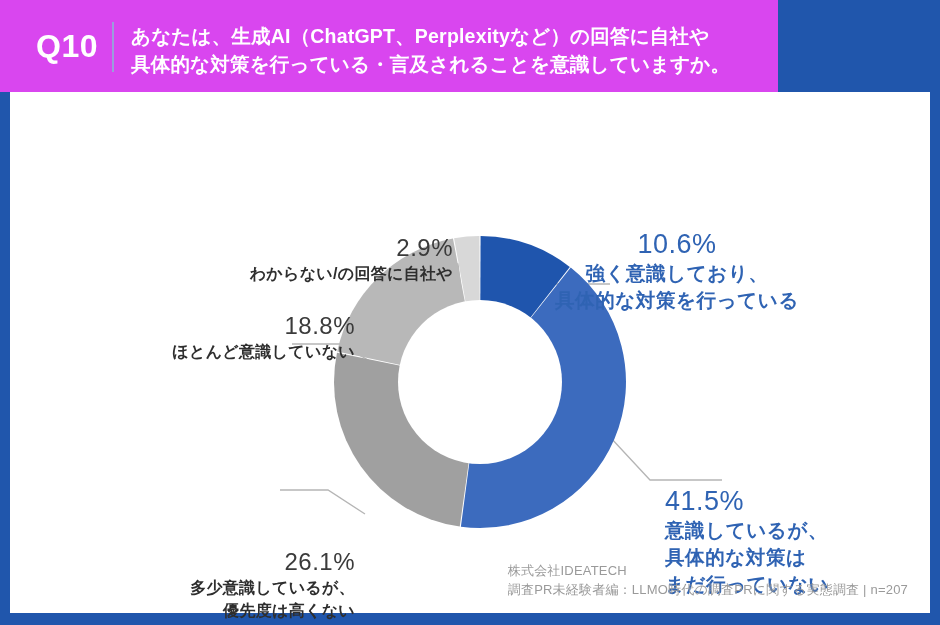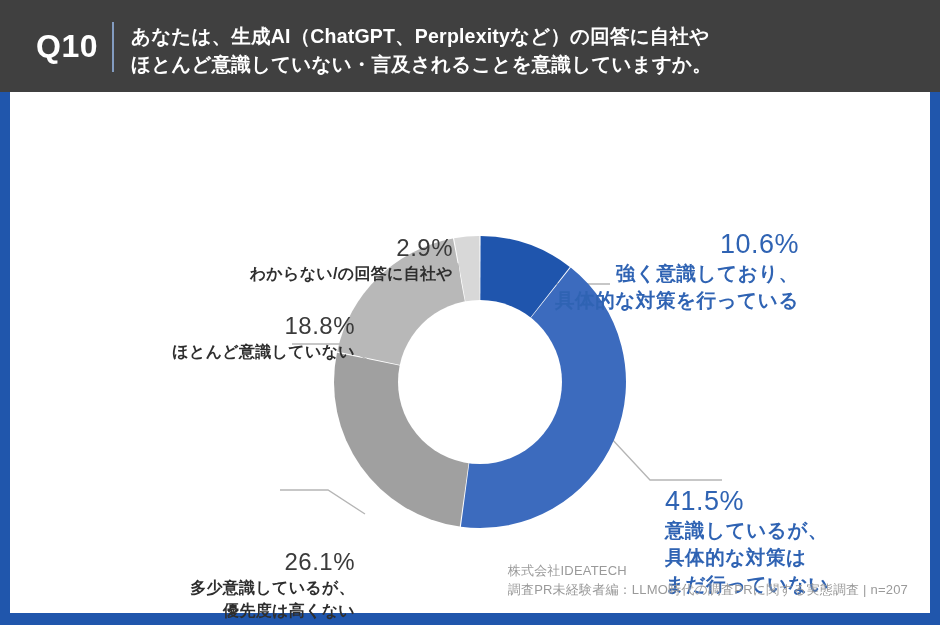--- a/index.html
+++ b/index.html
@@ -5,21 +5,21 @@
   html,body{margin:0;padding:0;}
   body{
     width:940px;height:625px;overflow:hidden;
     background:#2056ac;
     font-family:"Liberation Sans","DejaVu Sans",sans-serif;
     -webkit-font-smoothing:antialiased;
   }
   #slide{position:relative;width:940px;height:625px;background:#2056ac;}
 
   
-  #header{position:absolute;left:0;top:0;width:940px;height:92px;background:#404040;}
+  #header{position:absolute;left:0;top:0;width:778px;height:92px;background:#d946ef;}
   #qnum{
     position:absolute;left:36px;top:26px;width:76px;
     color:#ffffff;font-size:32px;font-weight:bold;letter-spacing:.5px;
     line-height:40px;text-align:left;
   }
   #qdiv{position:absolute;left:112px;top:22px;width:2px;height:50px;background:#8fadd8;opacity:.85;}
   #qtext{
     position:absolute;left:131px;top:22px;width:780px;
     color:#ffffff;font-size:19.5px;font-weight:bold;line-height:28px;
     letter-spacing:.2px;
@@ -41,21 +41,21 @@
   .pct{font-weight:normal;display:block;}
   .desc{font-weight:bold;display:block;}
 
   .lab-blue .pct{color:#2f63b3;font-size:27px;line-height:32px;letter-spacing:.5px;}
   .lab-blue .desc{color:#2f63b3;font-size:19.5px;line-height:27px;letter-spacing:.6px;}
 
   .lab-gray .pct{color:#3b3b3b;font-size:24px;line-height:29px;letter-spacing:.5px;}
   .lab-gray .desc{color:#2e2e2e;font-size:16px;line-height:23px;letter-spacing:.3px;}
 
   
-  #lab-a{left:545px;top:136px;text-align:right;}
+  #lab-a{left:545px;top:136px;text-align:center;}
   #lab-b{left:655px;top:393px;text-align:left;}
   #lab-c{left:128px;top:141px;width:315px;text-align:right;}
   #lab-d{left:60px;top:219px;width:285px;text-align:right;}
   #lab-e{left:60px;top:455px;width:285px;text-align:right;}
 
   
   #footer{
     position:absolute;right:22px;bottom:14px;text-align:left;
     color:#9a9a9a;
   }
@@ -65,21 +65,21 @@
 </head>
 <body>
 
 <div id="slide">
 
   <div id="header">
     <div id="qnum">Q10</div>
     <div id="qdiv"></div>
     <div id="qtext">
       <div>あなたは、生成AI（ChatGPT、Perplexityなど）の回答に自社や</div>
-      <div>ほとんど意識していない・言及されることを意識していますか。</div>
+      <div>具体的な対策を行っている・言及されることを意識していますか。</div>
     </div>
   </div>
 
   <div id="panel">
 
     <div id="chartwrap">
 
       <svg id="donutsvg" width="920" height="521" viewBox="0 0 920 521">
 
         <g fill="none" stroke="#b5b5b5" stroke-width="1.3">

